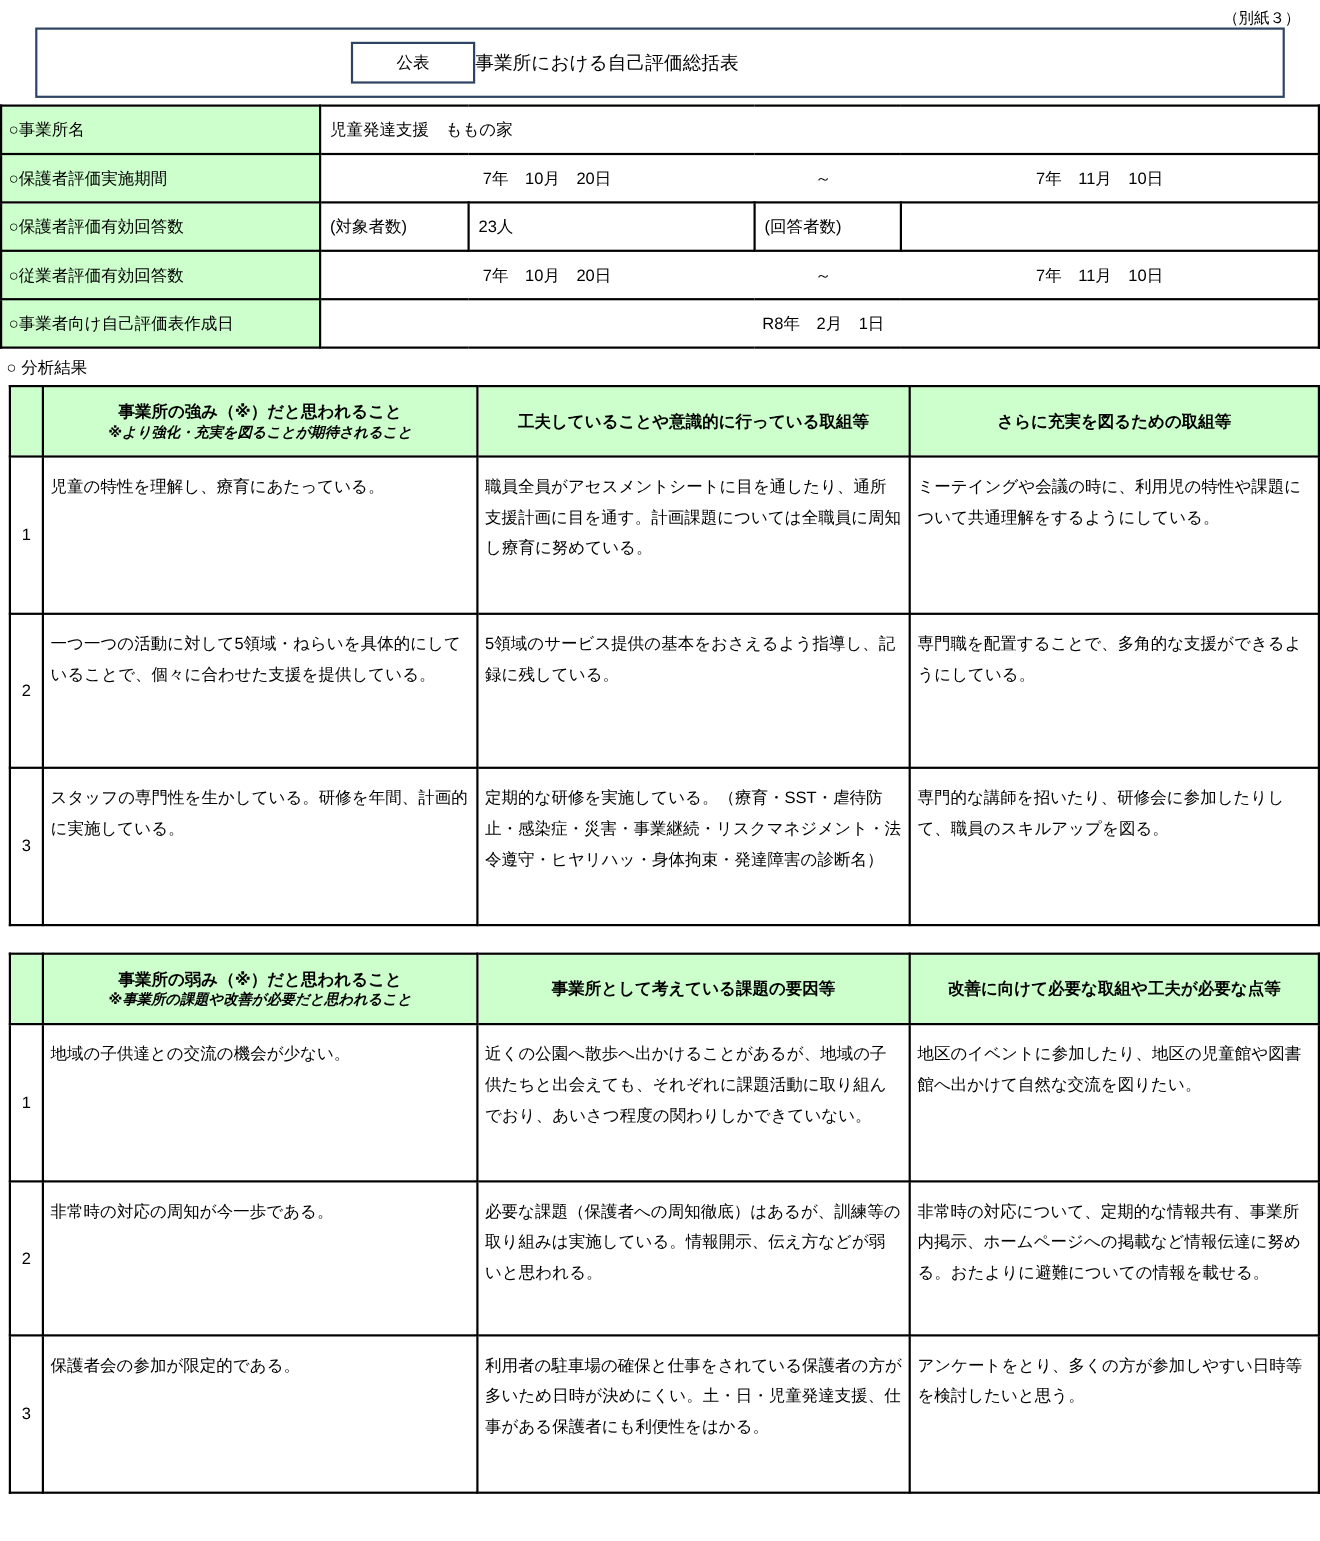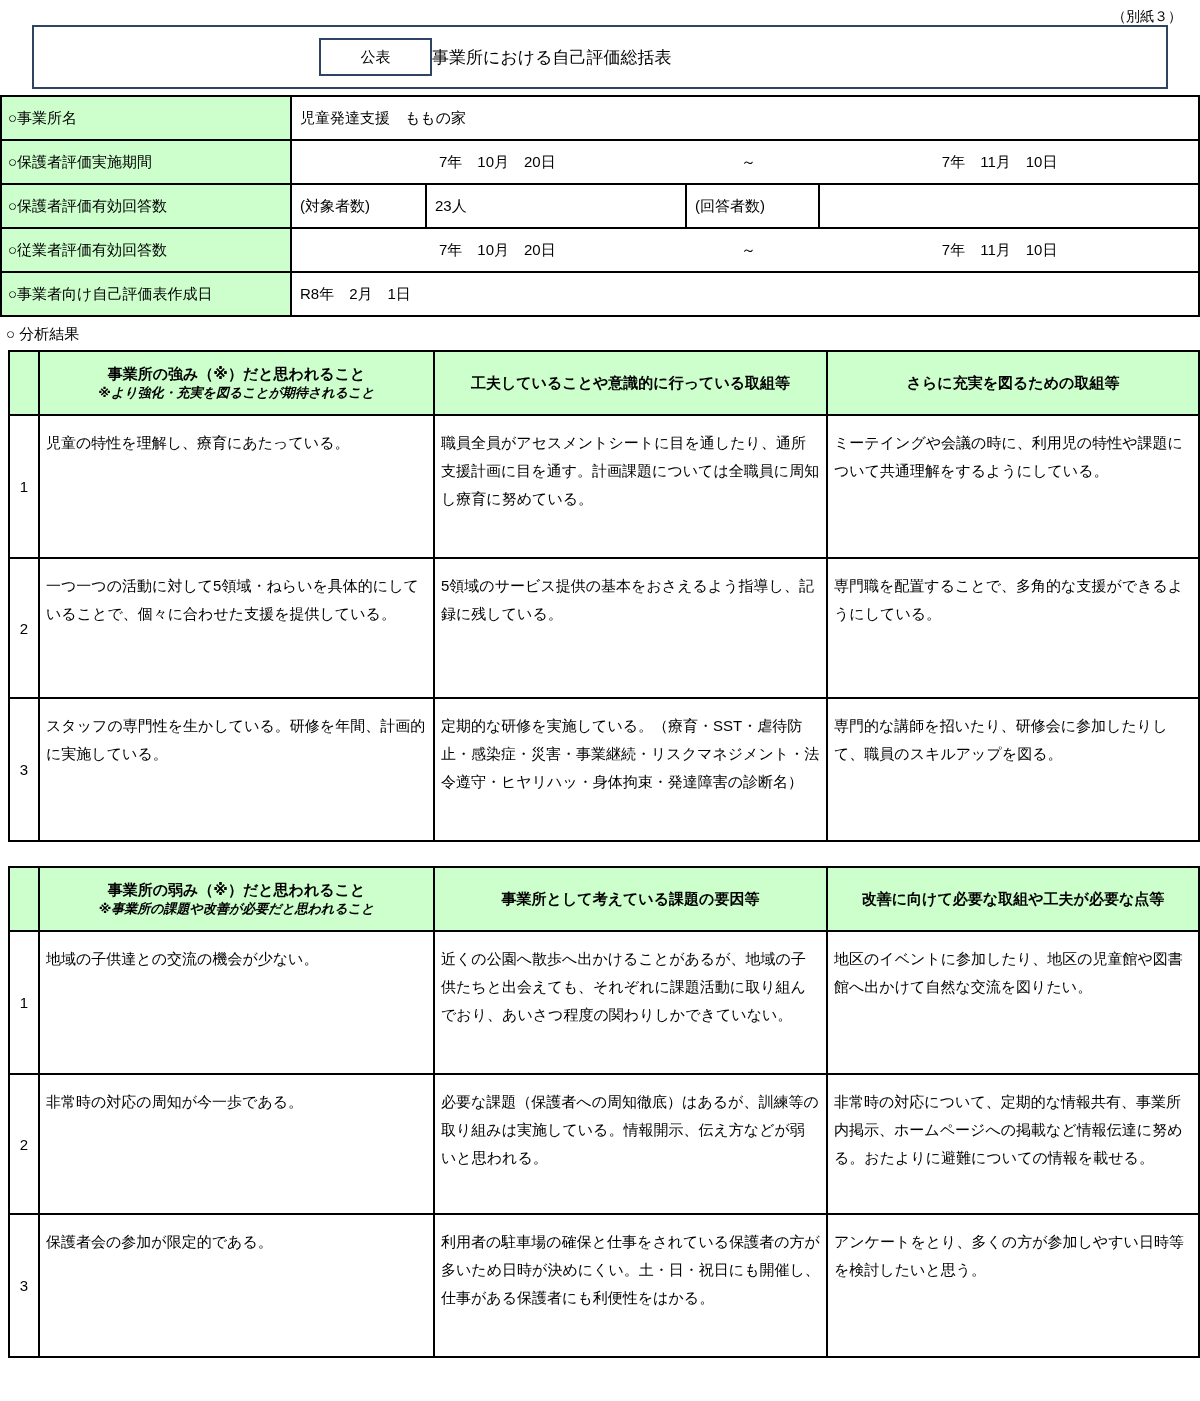--- a/index.html
+++ b/index.html
@@ -35,21 +35,21 @@
   .info-table tr { height: 44px; }
   .info-table td.lbl {
     background: #ccffcc; padding-left: 6px; vertical-align: middle;
   }
   .info-table td.val { padding-left: 8px; vertical-align: middle; }
   .info-table td.c { padding-left: 8px; vertical-align: middle; }
   .dates { display: flex; width: 100%; }
   .dates .d1 { width: 44%; text-align: center; }
   .dates .tl { width: 12%; text-align: center; }
   .dates .d2 { width: 44%; text-align: center; }
-  .made-date { padding-left: 170px; }
+  .made-date { padding-left: 170px; text-align: center; }
 
   .section-title { font-size: 15px; margin: 8px 0 5px 6px; height: 20px; }
 
   .analysis-table { width: 1190px; margin-left: 8px; }
   .analysis-table tr.hdr { height: 64px; border-radius: 11px; }
   .analysis-table tr.row1 { height: 143px; }
   .analysis-table tr.row2 { height: 140px; }
   .analysis-table tr.row3 { height: 143px; }
   .analysis-table td.h {
     background: #ccffcc; text-align: center; vertical-align: middle;
@@ -193,19 +193,19 @@
     </tr>
     <tr class="row2">
       <td class="no">2</td>
       <td class="cell">非常時の対応の周知が今一歩である。</td>
       <td class="cell">必要な課題（保護者への周知徹底）はあるが、訓練等の取り組みは実施している。情報開示、伝え方などが弱いと思われる。</td>
       <td class="cell">非常時の対応について、定期的な情報共有、事業所内掲示、ホームページへの掲載など情報伝達に努める。おたよりに避難についての情報を載せる。</td>
     </tr>
     <tr class="row3">
       <td class="no">3</td>
       <td class="cell">保護者会の参加が限定的である。</td>
-      <td class="cell">利用者の駐車場の確保と仕事をされている保護者の方が多いため日時が決めにくい。土・日・祝日にも開催し、仕事がある保護者にも利便性をはかる。</td>
+      <td class="cell">利用者の駐車場の確保と仕事をされている保護者の方が多いため日時が決めにくい。土・日・児童発達支援、仕事がある保護者にも利便性をはかる。</td>
       <td class="cell">アンケートをとり、多くの方が参加しやすい日時等を検討したいと思う。</td>
     </tr>
   </tbody>
     </table>
 
 </div>
 
 </body></html>

